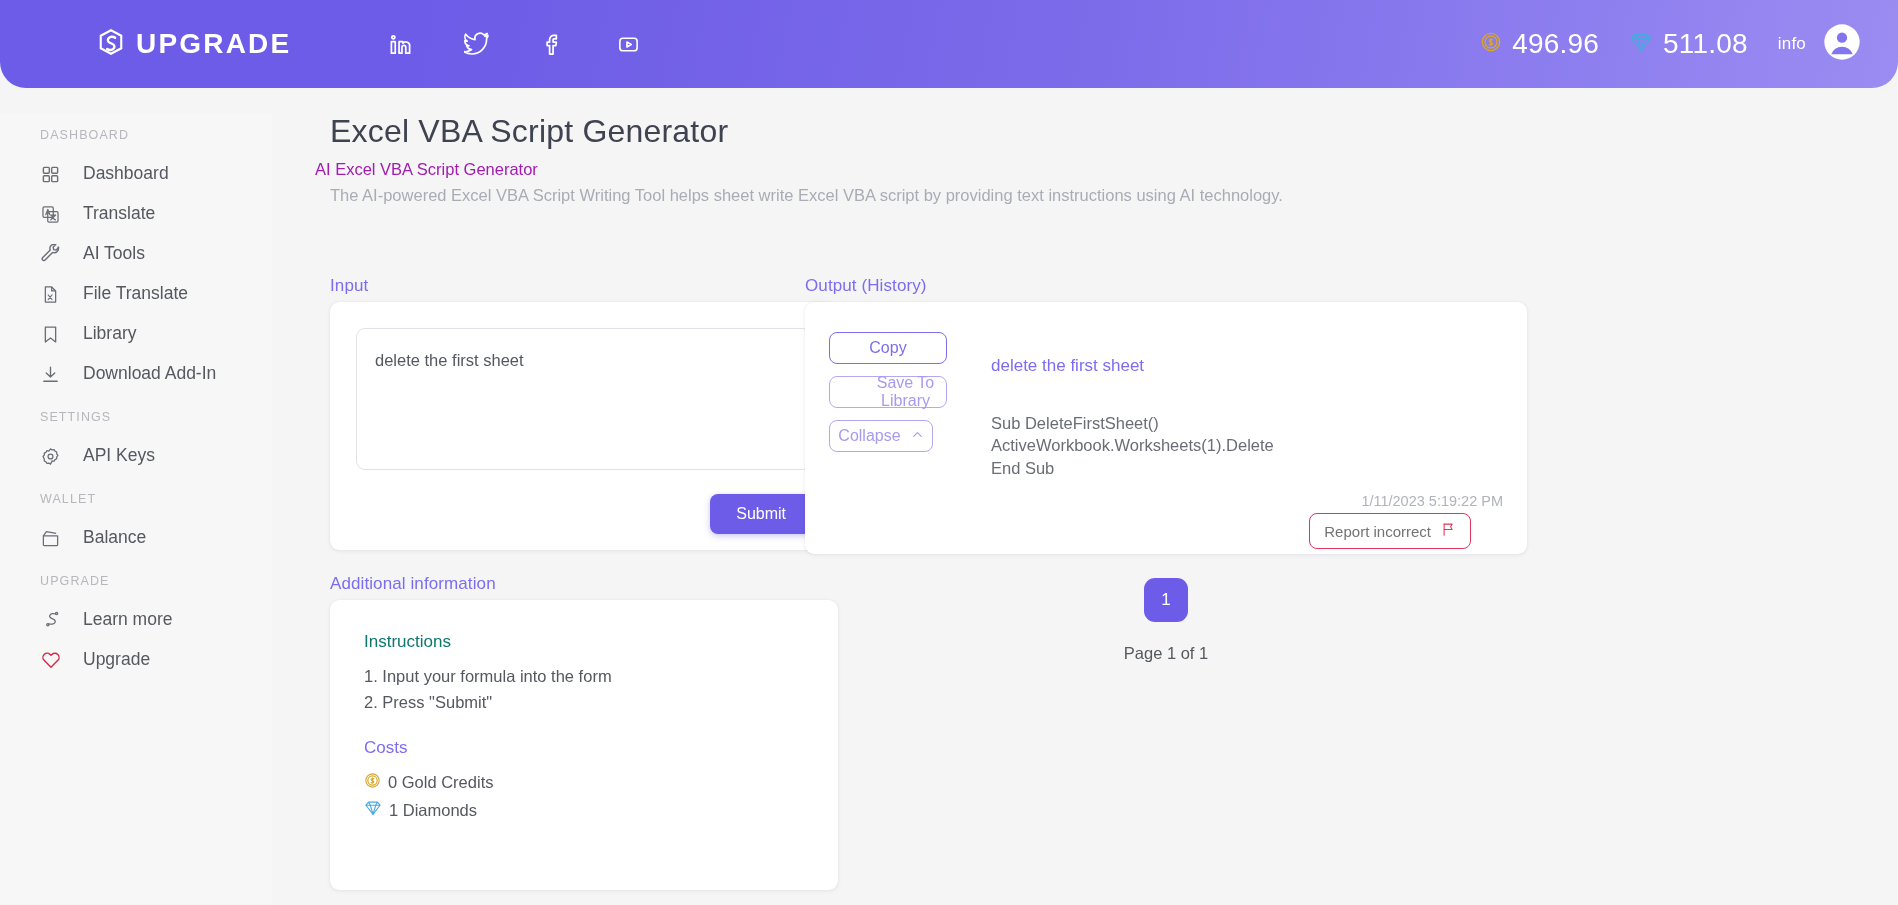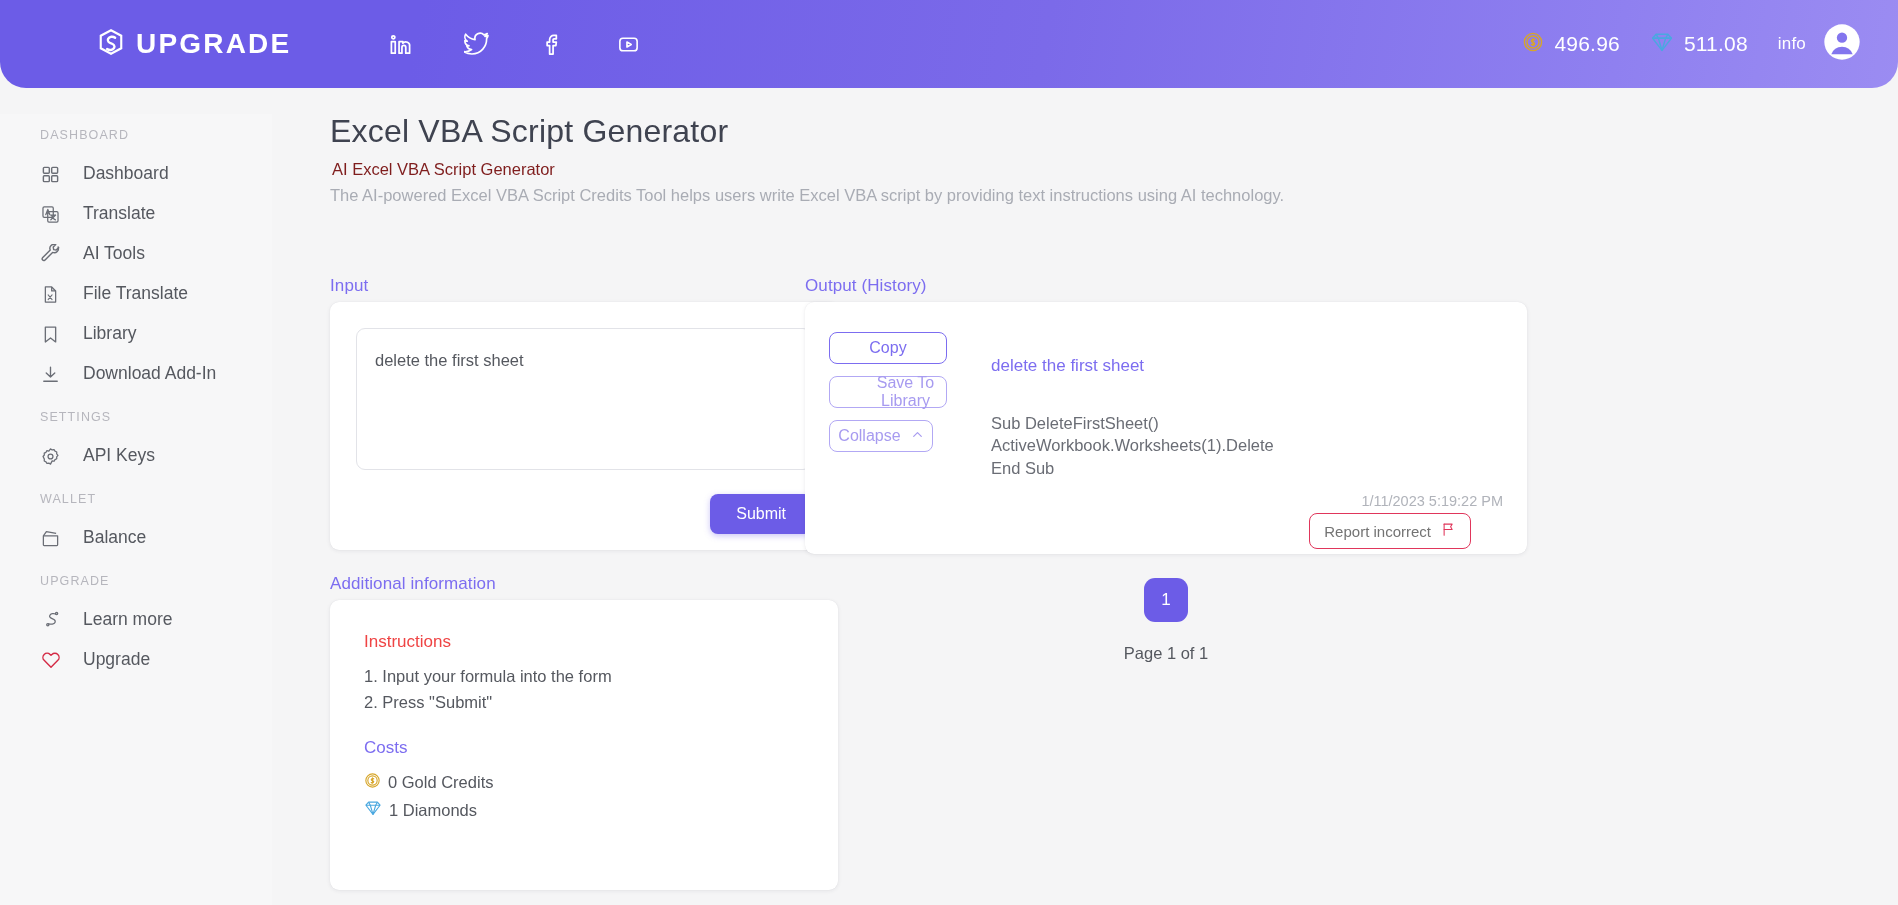--- a/index.html
+++ b/index.html
@@ -66,21 +66,21 @@
   }
   .credit {
     display: flex;
     align-items: center;
     gap: 10px;
     margin-right: 30px;
     cursor: pointer;
   }
   .credit-val {
     color: #ffffff;
-    font-size: 21px;
+    font-size: 28px;
     font-weight: 400;
     letter-spacing: 0.2px;
   }
   .info-link {
     color: #ffffff;
     font-size: 17px;
     margin-right: 16px;
     cursor: pointer;
     letter-spacing: .2px;
   }
@@ -137,23 +137,23 @@
   .page-title {
     position: absolute;
     left: 58px; top: 25px;
     font-size: 32px;
     color: #3f4350;
     font-weight: 400;
     letter-spacing: .2px;
   }
   .page-sub {
     position: absolute;
-    left: 60px; top: 72px;
+    left: 43px; top: 72px;
     font-size: 16.5px;
-    color: #7f1d1d;
+    color: #a21caf;
   }
   .page-desc {
     position: absolute;
     left: 58px; top: 98px;
     font-size: 16.5px;
     color: #a9acb4;
   }
 
   .col-label {
     font-size: 17px;
@@ -210,21 +210,21 @@
   .card-addinfo {
     position: absolute;
     left: 58px; top: 512px;
     width: 508px;
     height: 290px;
     padding: 32px 34px;
     overflow: hidden;
   }
   .ai-head {
     font-size: 17px;
-    color: #ef4444;
+    color: #0f766e;
     margin-bottom: 15px;
   }
   .ai-line {
     font-size: 16.5px;
     color: #55585f;
     margin-bottom: 7px;
   }
   .ai-costs-head {
     font-size: 17px;
     color: #7c6df0;
@@ -527,21 +527,21 @@
       </svg>
     </span>
     <span class="nav-label">Upgrade</span>
   </div>
 </nav>
 
 <main class="main">
 
   <h1 class="page-title">Excel VBA Script Generator</h1>
   <div class="page-sub">AI Excel VBA Script Generator</div>
-  <div class="page-desc">The AI-powered Excel VBA Script Credits Tool helps users write Excel VBA script by providing text instructions using AI technology.</div>
+  <div class="page-desc">The AI-powered Excel VBA Script Writing Tool helps sheet write Excel VBA script by providing text instructions using AI technology.</div>
 
   <div class="col-label input-label">Input</div>
 
   <section class="card card-input">
     <textarea class="textarea" placeholder="" style="">delete the first sheet</textarea>
     <div class="submit-row">
       <button class="btn-submit">Submit</button>
     </div>
   </section>
 

